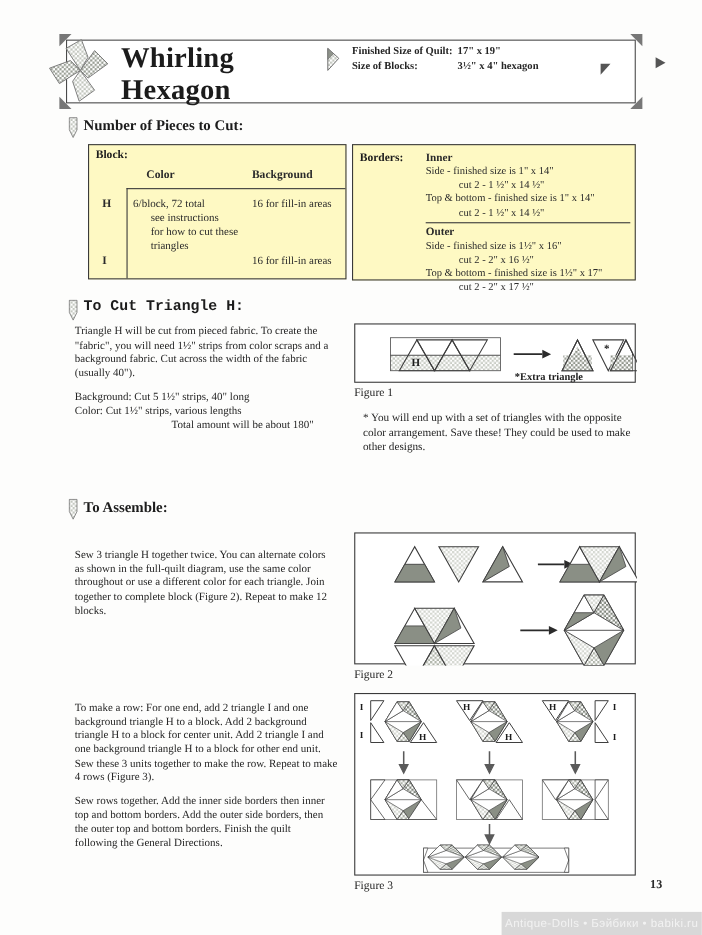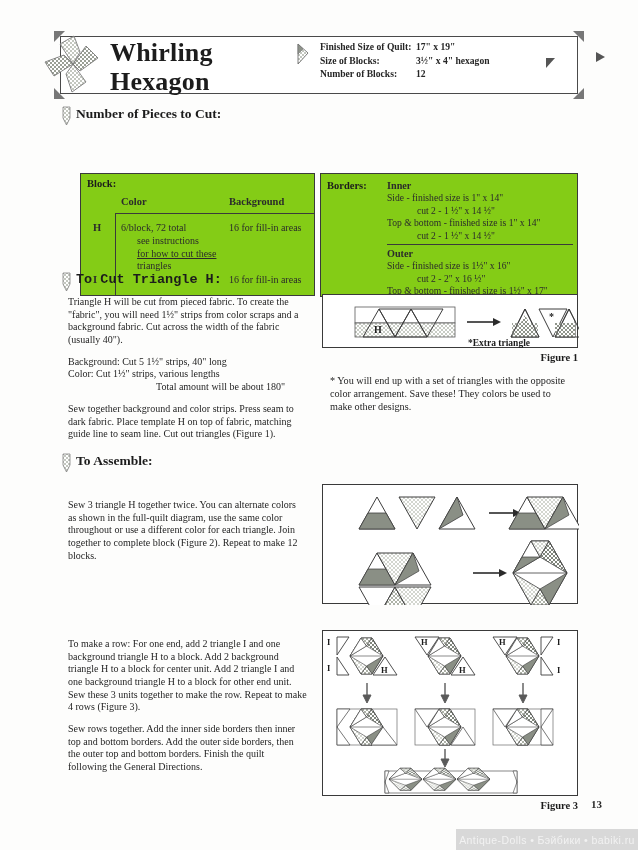--- a/index.html
+++ b/index.html
@@ -111,41 +111,40 @@
   .head-mark {
     position: absolute;
     width: 9px;
     height: 20px;
   }
 
   
   .tbl {
     position: absolute;
     border: 1px solid #3a3a3a;
-    background: #84cc16;
+    background: #fef9c3;
     box-sizing: border-box;
-    margin-top: 42px;
   }
   .tbl-title {
     position: absolute;
     font-weight: bold;
     font-size: 10.5px;
     color: #1c1c1c;
   }
 
   .block-table { left: 80px; top: 131px; width: 235px; height: 123px; }
   .bt-label { left: 6px; top: 4px; }
   .bt-colhead {
     position: absolute;
     top: 22px;
     left: 0; right: 0;
     font-weight: bold;
     font-size: 10.5px;
   }
-  .bt-colhead .c1 { position: absolute; left: 40px; }
+  .bt-colhead .c1 { position: absolute; left: 52px; }
   .bt-colhead .c2 { position: absolute; left: 148px; }
   .bt-hr {
     position: absolute;
     left: 34px; right: 0;
     top: 39px;
     height: 1px;
     background: #3a3a3a;
   }
   .bt-vr {
     position: absolute;
@@ -196,23 +195,23 @@
 
   
   .figbox {
     position: absolute;
     border: 1px solid #3a3a3a;
     background: #ffffff;
     box-sizing: border-box;
   }
   .figcap {
     position: absolute;
-    font-weight: bold;
+    font-weight: normal;
     font-size: 10.5px;
-    text-align: right;
+    text-align: left;
     color: #1c1c1c;
   }
 
   .note {
     position: absolute;
     font-size: 10.2px;
     line-height: 1.28;
     color: #252525;
   }
 
@@ -284,24 +283,20 @@
 
   <div class="specs">
     <div class="spec-row">
       <span class="spec-label">Finished Size of Quilt:</span>
       <span class="spec-value">17" x 19"</span>
     </div>
     <div class="spec-row">
       <span class="spec-label">Size of Blocks:</span>
       <span class="spec-value">3½" x 4" hexagon</span>
     </div>
-    <div class="spec-row">
-      <span class="spec-label">Number of Blocks:</span>
-      <span class="spec-value">12</span>
-    </div>
   </div>
 
   <span class="arrow-in-banner"></span>
   <span class="arrow-right-outer"></span>
 
   <svg class="head-mark" style="left:62px; top:106px;" viewBox="0 0 9 20">
     <polygon points="1,1 8,1 8,12 4.5,19 1,12" fill="url(#chk2)" stroke="#707070" stroke-width="0.7"></polygon>
   </svg>
   <div class="section-head" style="left:76px; top:106px;">Number of Pieces to Cut:</div>
 
@@ -311,21 +306,21 @@
       <span class="c1">Color</span>
       <span class="c2">Background</span>
     </div>
     <div class="bt-hr"></div>
     <div class="bt-vr"></div>
 
     <div class="bt-rowlabel" style="top:48px;">H</div>
     <div class="bt-cell" style="left:40px; top:48px; width:104px;">
       <span>6/block, 72 total</span>
       <span class="mono-ind" style="padding-left:16px;">see instructions</span>
-      <span class="mono-ind" style="padding-left:16px;text-decoration:underline;">for how to cut these</span>
+      <span class="mono-ind" style="padding-left:16px;">for how to cut these</span>
       <span class="mono-ind" style="padding-left:16px;">triangles</span>
     </div>
     <div class="bt-cell" style="left:148px; top:48px;">16 for fill-in areas</div>
 
     <div class="bt-rowlabel" style="top:100px;">I</div>
     <div class="bt-cell" style="left:148px; top:100px;">16 for fill-in areas</div>
   </div>
 
   <div class="tbl borders-table">
     <div class="tbl-title bd-label">Borders:</div>
@@ -349,21 +344,20 @@
   </svg>
   <div class="section-head" style="left:76px; top:272px;font-family:Liberation Mono, monospace;">To Cut Triangle H:</div>
 
   <div class="body-text" style="left:68px; top:296px; width:232px;">
     <p>Triangle H will be cut from pieced fabric. To create the "fabric", you will need 1½" strips from color scraps and a background fabric. Cut across the width of the fabric (usually 40").</p>
     <p>
       <span class="mono-ind">Background: Cut  5  1½" strips, 40" long</span>
       <span class="mono-ind">Color:            Cut 1½" strips, various lengths</span>
       <span class="mono-ind ind-2">Total amount will be about 180"</span>
     </p>
-    <p>Sew together background and color strips. Press seam to dark fabric. Place template H on top of fabric, matching guide line to seam line. Cut out triangles (Figure 1).</p>
   </div>
 
   <div class="figbox" style="left:322px; top:294px; width:256px; height:54px;">
     <svg viewBox="0 0 256 54" width="256" height="54">
       <defs>
         <pattern id="f1dark" width="4" height="4" patternUnits="userSpaceOnUse">
           <rect width="4" height="4" fill="#ffffff"></rect>
           <rect width="2" height="2" fill="#8f948a"></rect>
             <rect x="2" y="2" width="2" height="2" fill="#8f948a"></rect>
         </pattern>
@@ -393,21 +387,21 @@
       <polygon points="216,14 230,42 244,14" fill="#ffffff" stroke="#3d3d3d" stroke-width="1"></polygon>
       <text x="226" y="25" font-family="Liberation Serif, serif" font-size="10" font-weight="bold" fill="#1c1c1c">*</text>
       <polygon points="232,42 246,14 252,26 252,42" fill="none" stroke="#3d3d3d" stroke-width="1"></polygon>
       <rect x="232" y="28" width="20" height="14" fill="url(#f1dark)" stroke="none"></rect>
       <polygon points="232,42 246,14 260,42" fill="none" stroke="#3d3d3d" stroke-width="1"></polygon>
     </svg>
   </div>
   <div style="position:absolute; left:468px; top:338px; font-size:9.5px; font-weight:bold; color:#1c1c1c;">*Extra triangle</div>
   <div class="figcap" style="left:322px; top:352px; width:256px;">Figure 1</div>
 
-  <div class="note" style="left:330px; top:374px; width:244px;">* You will end up with a set of triangles with the opposite color arrangement. Save these! They colors be used to make other designs.</div>
+  <div class="note" style="left:330px; top:374px; width:244px;">* You will end up with a set of triangles with the opposite color arrangement. Save these! They could be used to make other designs.</div>
 
   <svg class="head-mark" style="left:62px; top:453px;" viewBox="0 0 9 20">
     <polygon points="1,1 8,1 8,12 4.5,19 1,12" fill="url(#chk2)" stroke="#707070" stroke-width="0.7"></polygon>
   </svg>
   <div class="section-head" style="left:76px; top:453px;">To Assemble:</div>
 
   <div class="body-text" style="left:68px; top:499px; width:232px;">
     <p>Sew 3 triangle H together twice. You can alternate colors as shown in the full-quilt diagram, use the same color throughout or use a different color for each triangle. Join together to complete block (Figure 2). Repeat to make 12 blocks.</p>
   </div>
 
@@ -483,20 +477,21 @@
         <polygon points="190,88 199,72 217,72" fill="#8a8f85" stroke="#3d3d3d" stroke-width="0.7"></polygon>
         <polygon points="208,56 226,56 217,72" fill="url(#pl)" stroke="#3d3d3d" stroke-width="0.8"></polygon>
         <polygon points="226,56 244,88 217,72" fill="url(#pd)" stroke="#3d3d3d" stroke-width="0.8"></polygon>
         <polygon points="244,88 226,120 217,104" fill="#8a8f85" stroke="#3d3d3d" stroke-width="0.7"></polygon>
         <polygon points="226,120 208,120 217,104" fill="url(#pm)" stroke="#3d3d3d" stroke-width="0.8"></polygon>
         <polygon points="208,120 190,88 217,104" fill="url(#pl)" stroke="#3d3d3d" stroke-width="0.8"></polygon>
         <line x1="190" y1="88" x2="244" y2="88" stroke="#3d3d3d" stroke-width="0.8"></line>
       </g>
     </svg>
   </div>
+  <div class="figcap" style="left:322px; top:608px; width:256px;">Figure 2</div>
 
   <div class="figbox" style="left:322px; top:630px; width:256px; height:166px;">
     <svg viewBox="0 0 256 166" width="256" height="166">
       <defs>
         <pattern id="qd" width="4" height="4" patternUnits="userSpaceOnUse">
           <rect width="4" height="4" fill="#ffffff"></rect>
           <rect width="2" height="2" fill="#80867c"></rect>
             <rect x="2" y="2" width="2" height="2" fill="#80867c"></rect>
         </pattern>
         <pattern id="qm" width="4" height="4" patternUnits="userSpaceOnUse">

